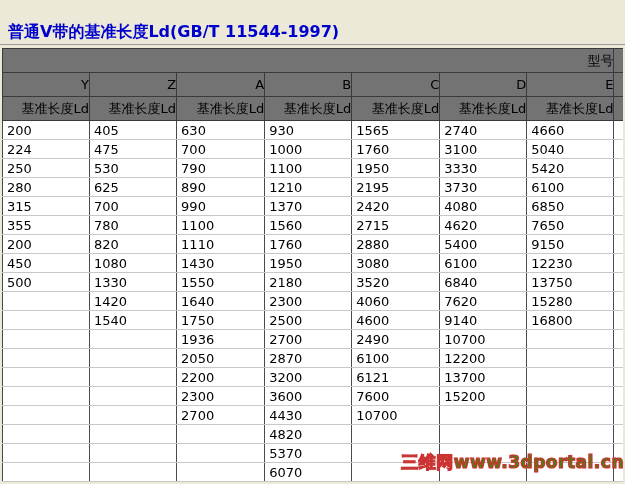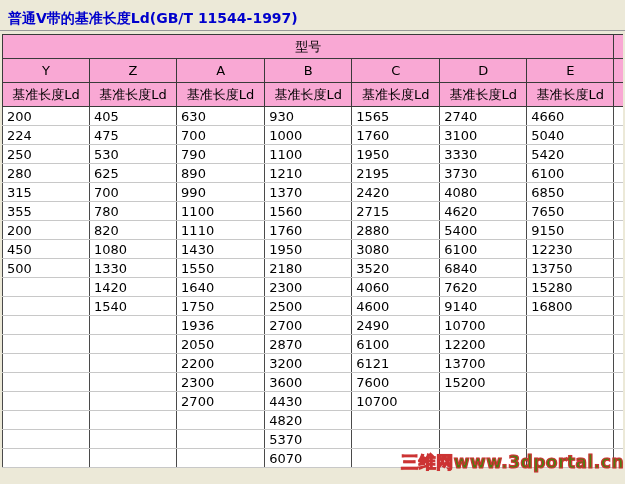--- a/index.html
+++ b/index.html
@@ -6,42 +6,42 @@
   body{
     width:625px;height:484px;
     background:#ECE9D8;
     font-family:"DejaVu Sans",sans-serif;
     position:relative;
     overflow:hidden;
   }
   .title{
     color:#0000CC;
     font-weight:bold;
-    font-size:14px;
+    font-size:16px;
     line-height:16px;
-    padding:10px 0 0 8px;
+    padding:24px 0 0 8px;
     height:16px;
   }
   .top-rule{
     border-top:1px solid #9a9a9a;
     margin-top:4px;
     height:3px;
   }
   table{
     border-collapse:collapse;
     table-layout:fixed;
     width:621px;
     margin-left:2px;
   }
   thead th{
-    background:#f9a8d4;
+    background:#737373;
     border:1px solid #3a3a3a;
     font-weight:normal;
     font-size:13px;
-    text-align:center;
+    text-align:right;
     padding:0;
     height:23px;
     overflow:hidden;
     white-space:nowrap;
   }
   thead th.narrow{
     border-left:1px solid #3a3a3a;
     border-right:none;
   }
   tbody td{

